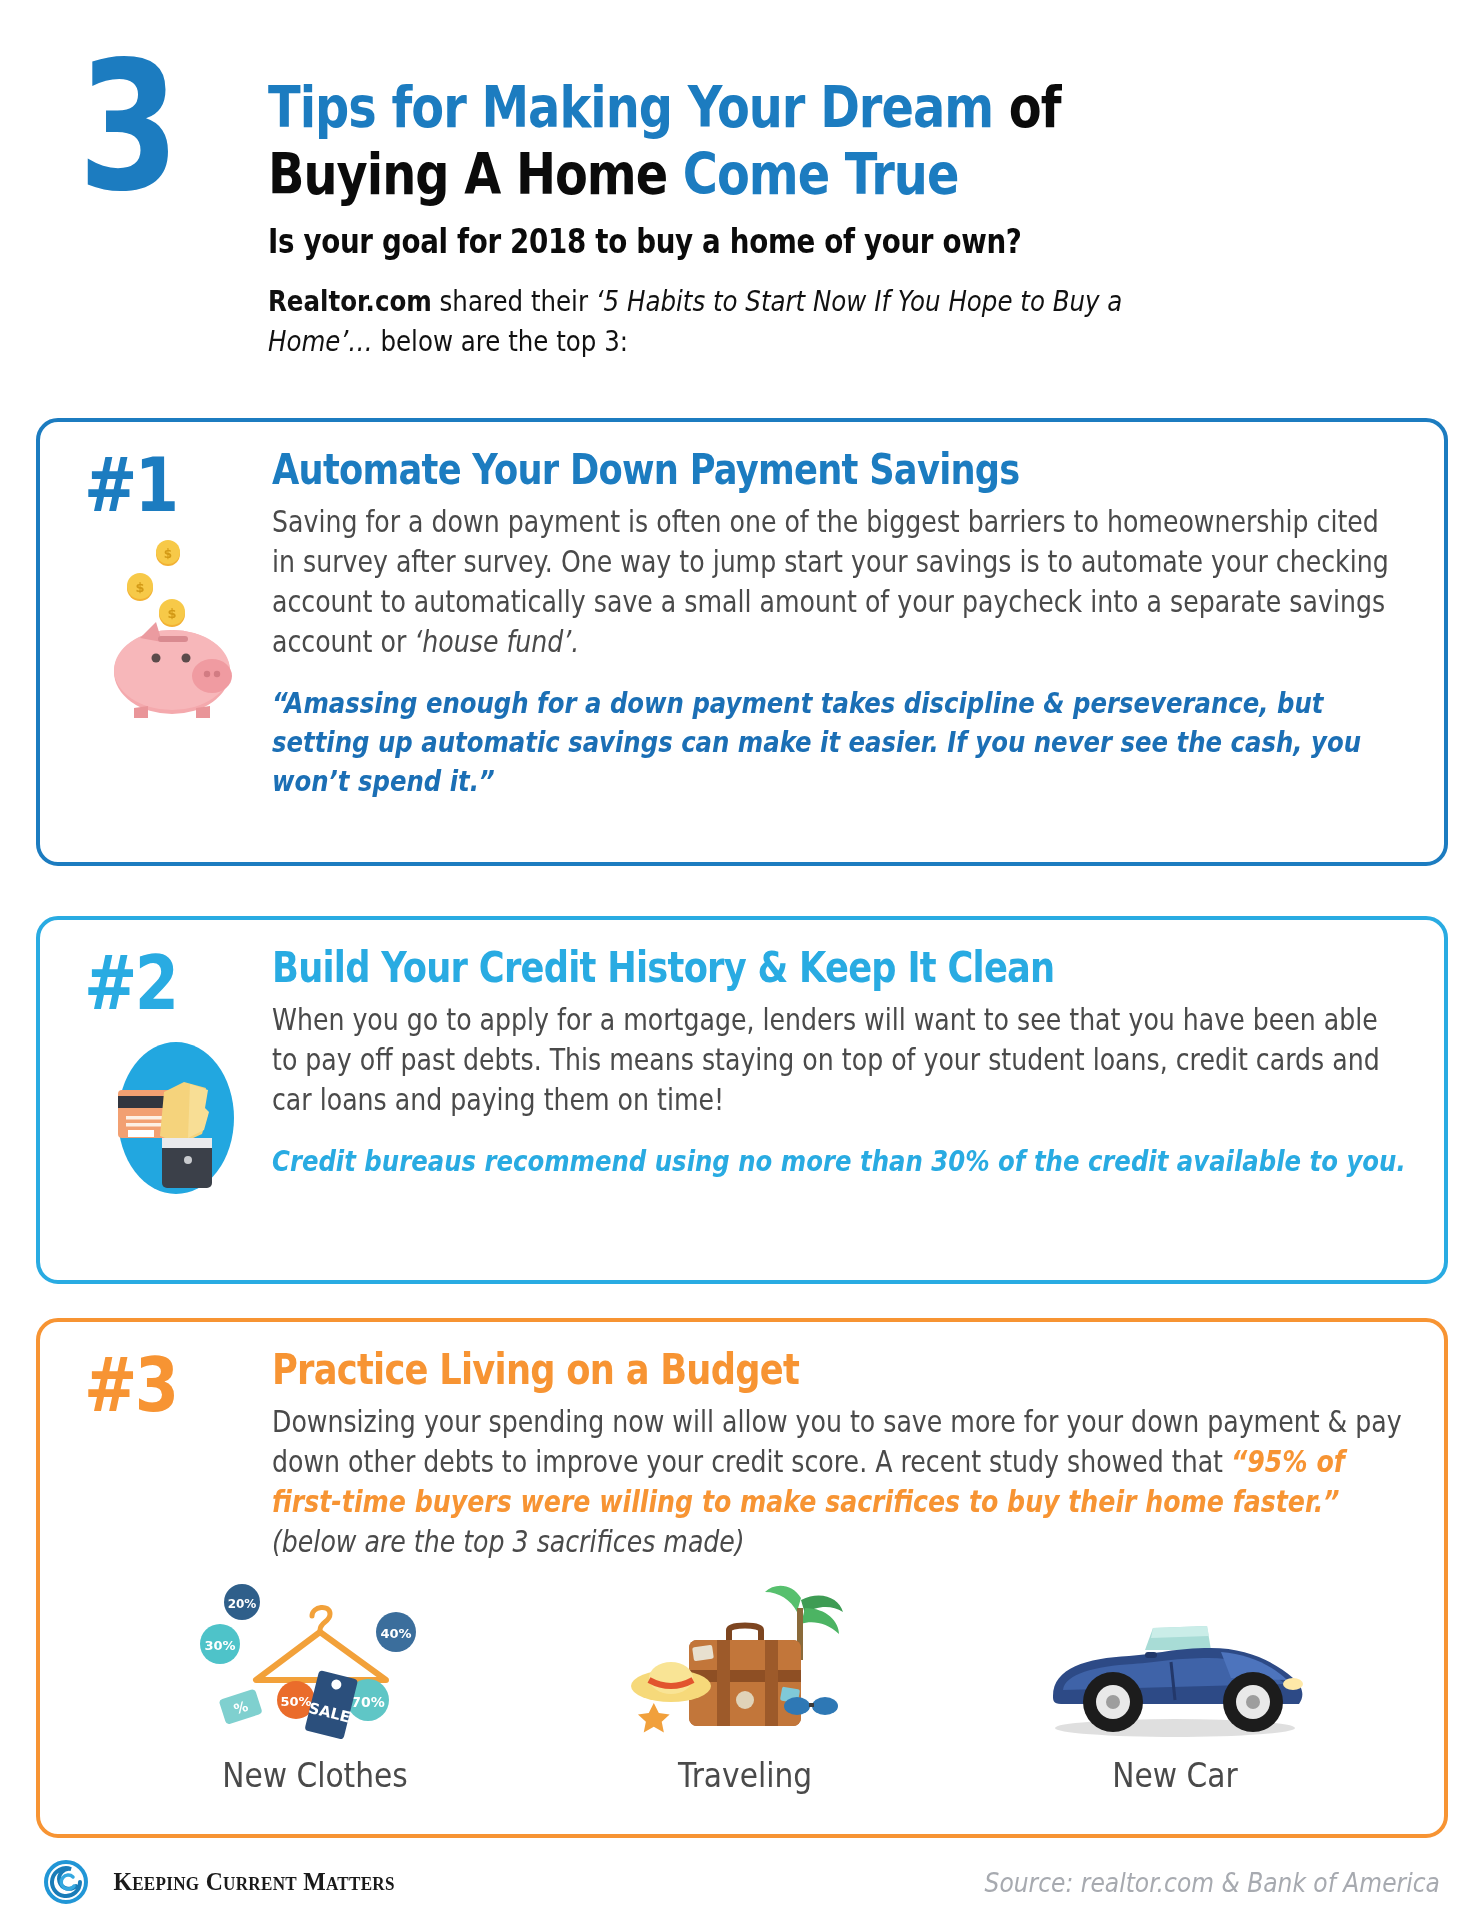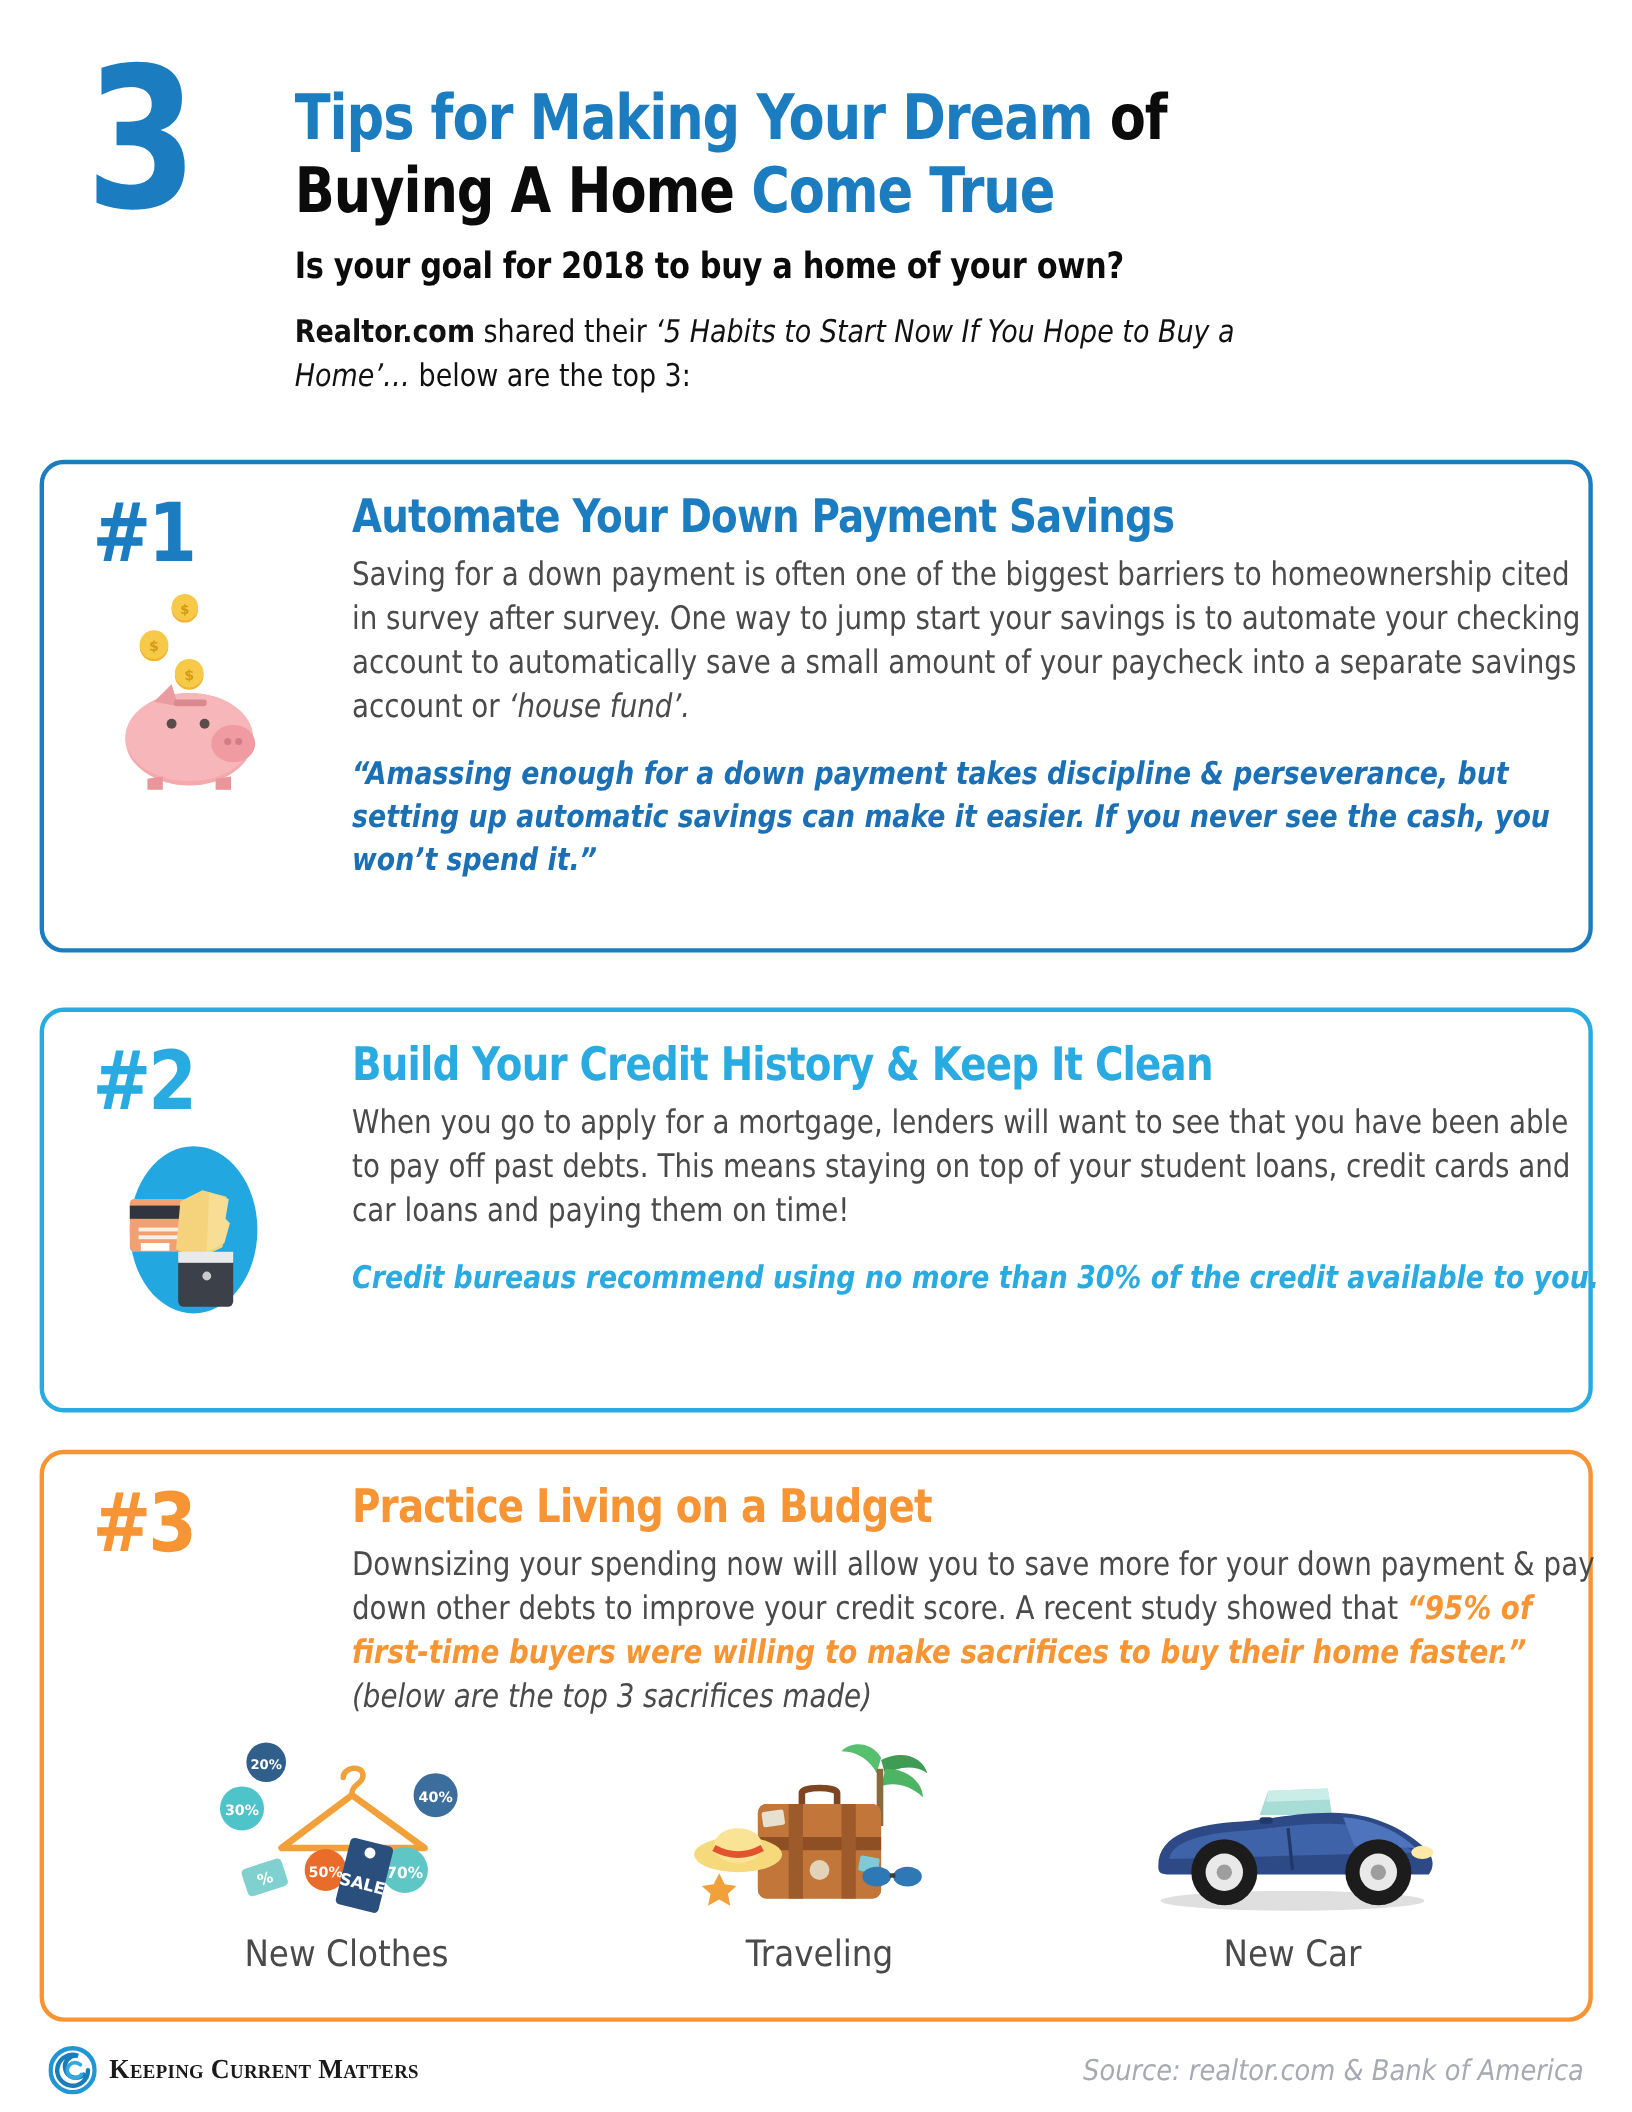--- a/index.html
+++ b/index.html
@@ -91,21 +91,21 @@
     font-size: 74px;
     line-height: 78px;
     letter-spacing: -3px;
     transform: scaleX(0.86);
     transform-origin: left top;
   }
   .hash1 { color: #1c7cc0; }
   .hash2 { color: #29abe2; }
   .hash3 { color: #f79433; }
 
-  .card-body { position: absolute; left: 232px; top: 22px; width: 1150px; margin-left: 48px; }
+  .card-body { position: absolute; left: 232px; top: 22px; width: 1150px; }
   .card-title {
     font-family: "DejaVu Sans", sans-serif;
     font-weight: bold;
     font-size: 42px;
     line-height: 52px;
     letter-spacing: -0.9px;
     white-space: nowrap;
     transform: scaleX(0.84);
     transform-origin: left center;
   }
@@ -165,21 +165,21 @@
   .item-label {
     margin-top: 14px;
     font-family: "DejaVu Sans", sans-serif;
     font-size: 33px;
     color: #4a4a4a;
     transform: scaleX(0.9);
   }
 
   
   .footer { position: absolute; left: 0; top: 1852px; width: 1484px; height: 68px; }
-  .logo-wrap { position: absolute; left: 44px; top: 8px; display: flex; align-items: center; gap: 4px; }
+  .logo-wrap { position: absolute; left: 44px; top: 8px; display: flex; align-items: center; gap: 18px; }
   .logo-text {
     font-family: "Liberation Serif", serif;
     font-weight: bold;
     font-size: 25px;
     letter-spacing: 0.3px;
     color: #1a1a1a;
     font-variant: small-caps;
     transform: scaleX(0.95);
   }
   .source {

